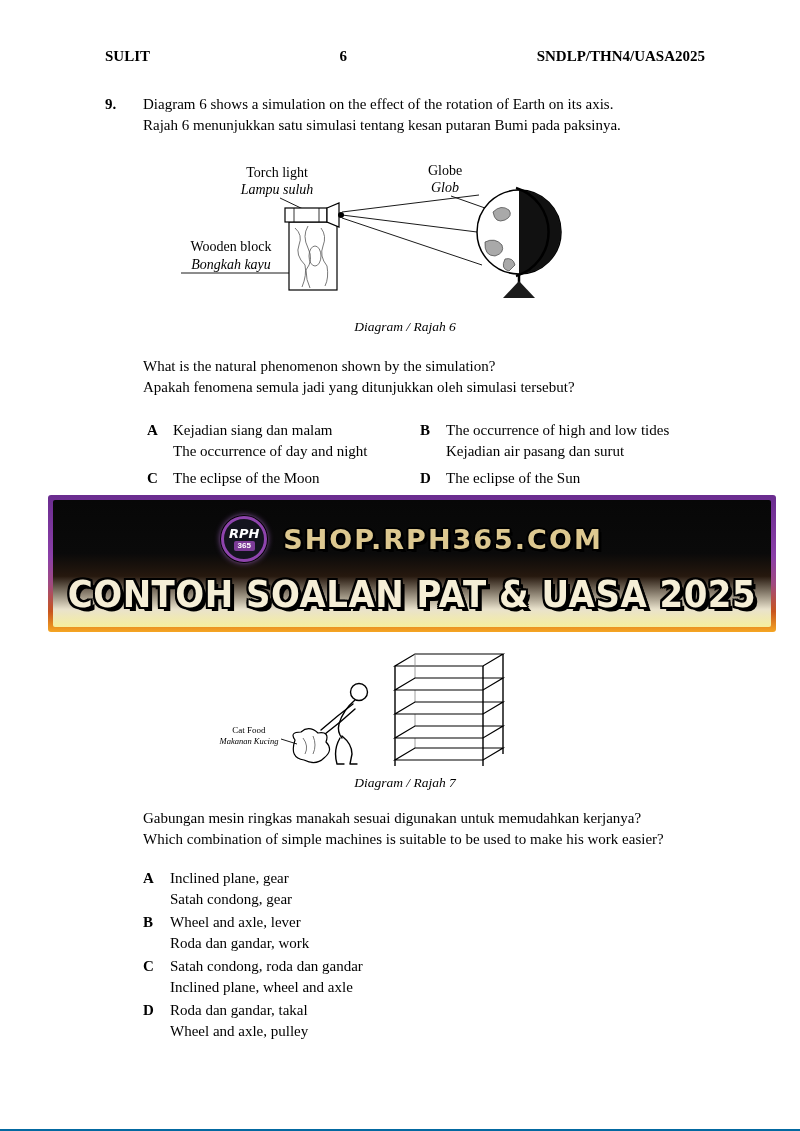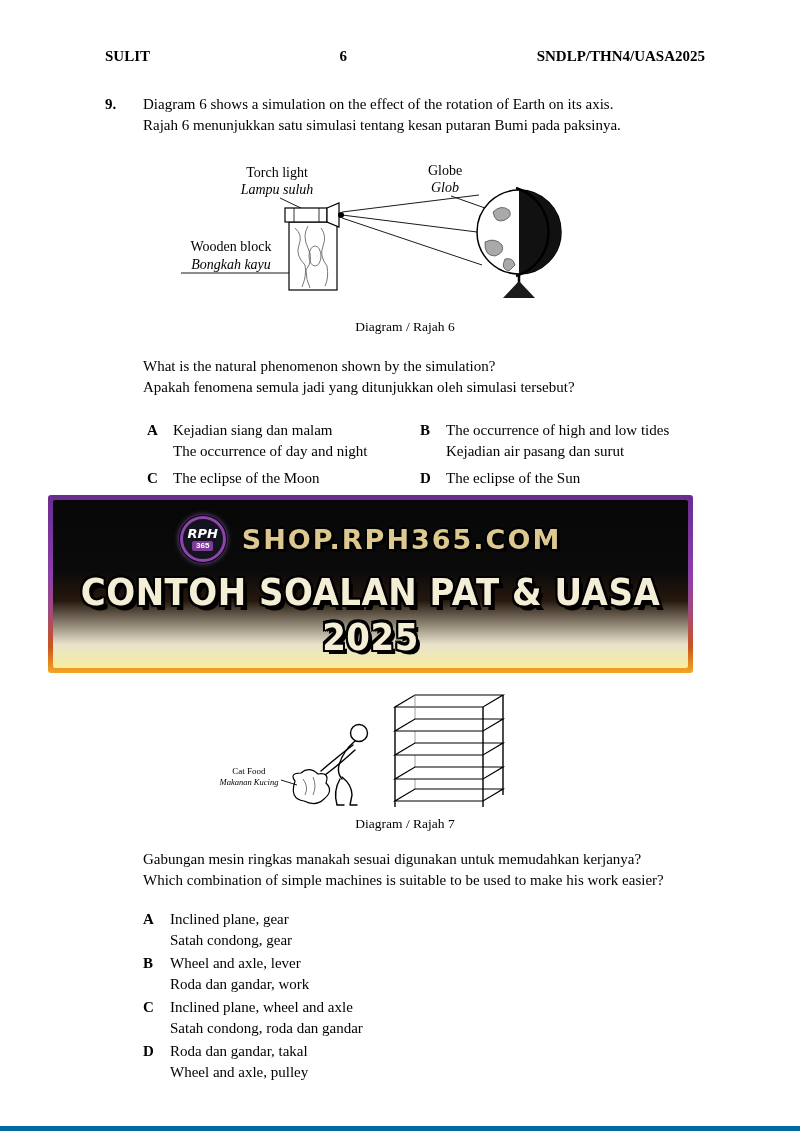--- a/index.html
+++ b/index.html
@@ -2,45 +2,45 @@
 <html><head>
 <meta charset="utf-8">
 <title>Exam Page</title>
 <style>
   * { margin:0; padding:0; box-sizing:border-box; }
   html,body { background:#e8e8e8; }
   body { width:800px; font-family:"Liberation Serif", serif; font-size:15px; color:#000; }
   .page {
     width:800px; height:1131px; background:#fff; overflow:hidden;
     padding:46px 95px 10px 105px; position:relative;
-    border-bottom:5px solid #0369a1;
+    border-bottom:2px solid #0369a1;
   }
   .it { }
 
   
   .header { display:flex; justify-content:space-between; font-weight:bold; line-height:20px; }
 
   
   .q-head { display:flex; margin-top:28px; line-height:21px; }
   .q-num { width:38px; font-weight:bold; flex-shrink:0; }
 
   
   .diagram6 { margin:26px 0 0 72px; }
-  .caption { text-align:center; font-size:13.5px; line-height:18px; margin-top:2px; }
+  .caption { text-align:center; font-style:italic; font-size:13.5px; line-height:18px; margin-top:2px; }
   .q-question { margin:20px 0 0 38px; line-height:21px; }
 
   
   .options9 { display:grid; grid-template-columns:273px auto; row-gap:6px; margin:22px 0 0 42px; line-height:21px; }
   .opt { display:flex; }
   .opt-letter { font-weight:bold; width:26px; flex-shrink:0; }
   .opt-line { display:block; }
 
   
   .banner {
-    width:645px; margin:6px 15px 0 -57px; padding:5px; border-radius:3px;
+    width:728px; margin:6px 15px 0 -57px; padding:5px; border-radius:3px;
     background:linear-gradient(180deg,#6a2c8f 0%,#8b3fa8 45%,#a04a80 65%,#c8551e 85%,#f5a623 100%);
   }
   .banner-inner {
     background:linear-gradient(180deg,#070707 0%,#0a0a0a 42%,#26180e 60%,#e9e2cc 86%,#f6ef9d 100%);
     padding:16px 8px 12px 8px; border-radius:2px;
   }
   .banner-top { display:flex; align-items:center; justify-content:center; gap:16px; }
   .logo {
     width:46px; height:46px; border-radius:50%; background:#14141f; flex-shrink:0;
     border:3px solid #8e44ad; box-shadow:0 0 0 1px #000, 0 0 6px #b06fd4;
@@ -250,22 +250,22 @@
     <div class="opt">
       <span class="opt-letter">B</span>
       <span>
         <span class="opt-line">Wheel and axle, lever</span>
         <span class="opt-line it">Roda dan gandar, work</span>
       </span>
     </div>
     <div class="opt">
       <span class="opt-letter">C</span>
       <span>
+        <span class="opt-line it">Satah condong, roda dan gandar</span>
         <span class="opt-line">Inclined plane, wheel and axle</span>
-        <span class="opt-line it">Satah condong, roda dan gandar</span>
       </span>
     </div>
     <div class="opt">
       <span class="opt-letter">D</span>
       <span>
         <span class="opt-line">Roda dan gandar, takal</span>
         <span class="opt-line it">Wheel and axle, pulley</span>
       </span>
     </div>
   </div>

